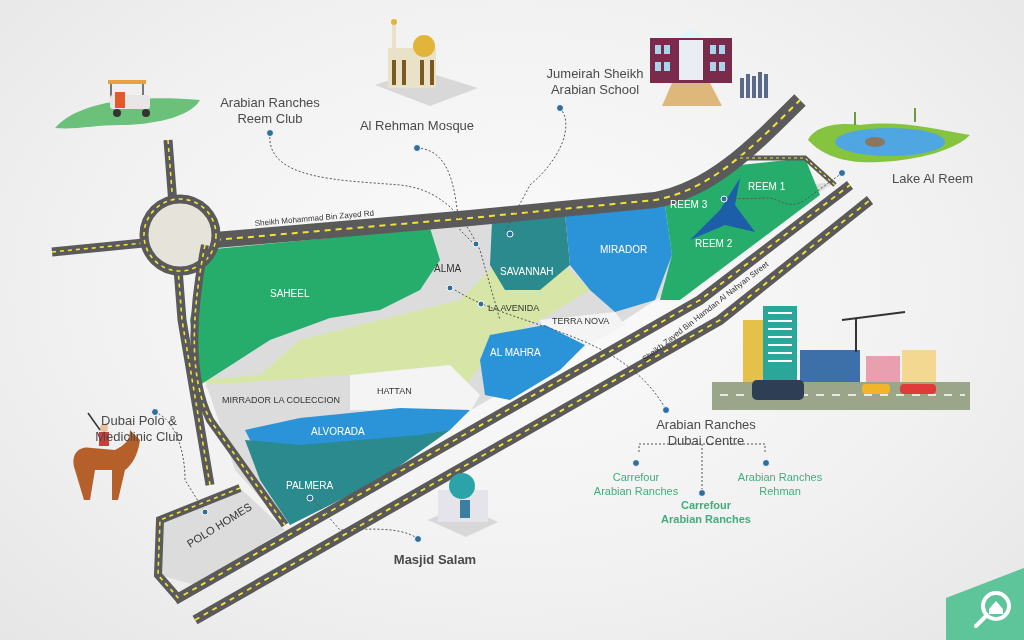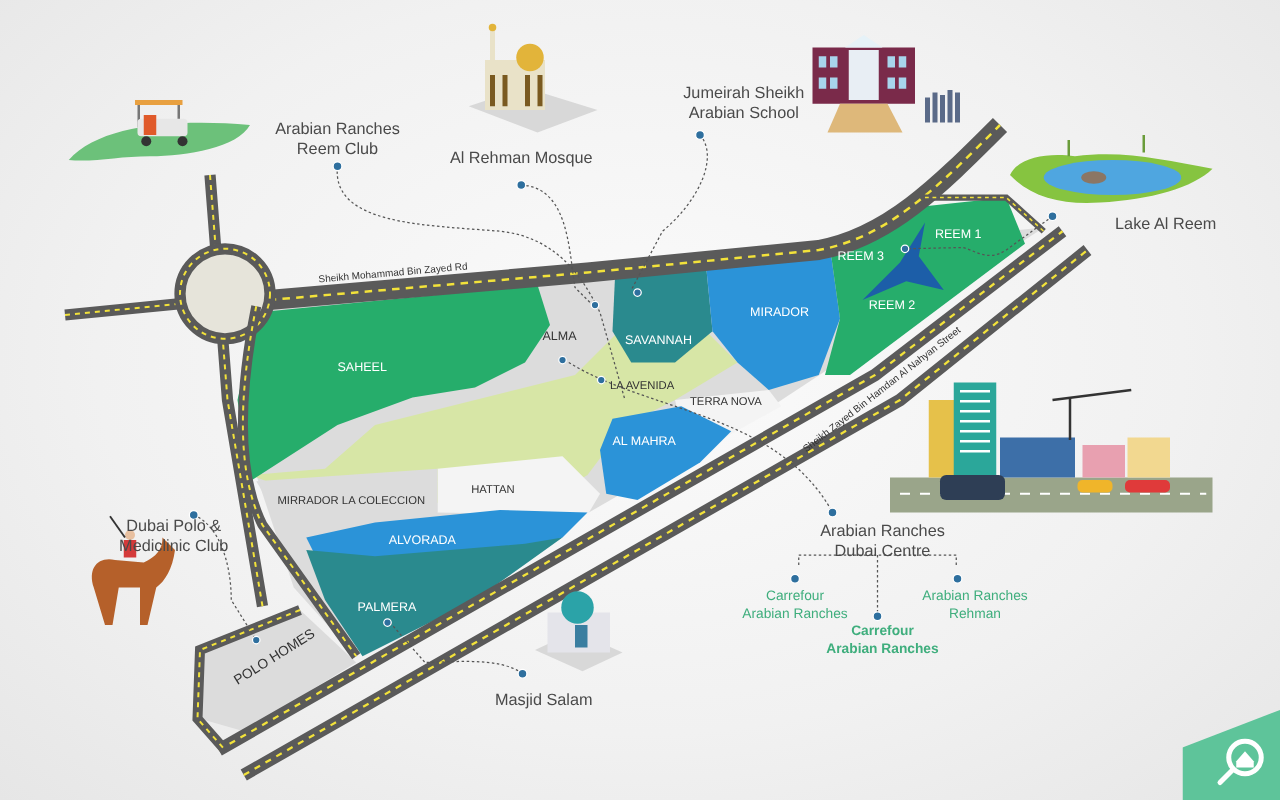--- a/index.html
+++ b/index.html
@@ -233,21 +233,21 @@
   <div>Jumeirah Sheikh</div>
   <div>Arabian School</div>
 </div>
 <div class="lbl" style="left:863px;top:171px;width:110px;text-align:right;">
   <div>Lake Al Reem</div>
 </div>
 <div class="lbl" style="left:85px;top:369px;width:108px;margin-top:44px;">
   <div>Dubai Polo &amp;</div>
   <div>Mediclinic Club</div>
 </div>
-<div class="lbl" style="left:390px;top:552px;width:90px;">
+<div class="lbl" style="left:390px;top:552px;width:90px;font-weight:bold;">
   <div>Masjid Salam</div>
 </div>
 <div class="lbl" style="left:648px;top:417px;width:116px;">
   <div>Arabian Ranches</div>
   <div>Dubai Centre</div>
 </div>
 
 <div class="sub" style="left:588px;top:470px;width:96px;">
   <div>Carrefour</div>
   <div>Arabian Ranches</div>

